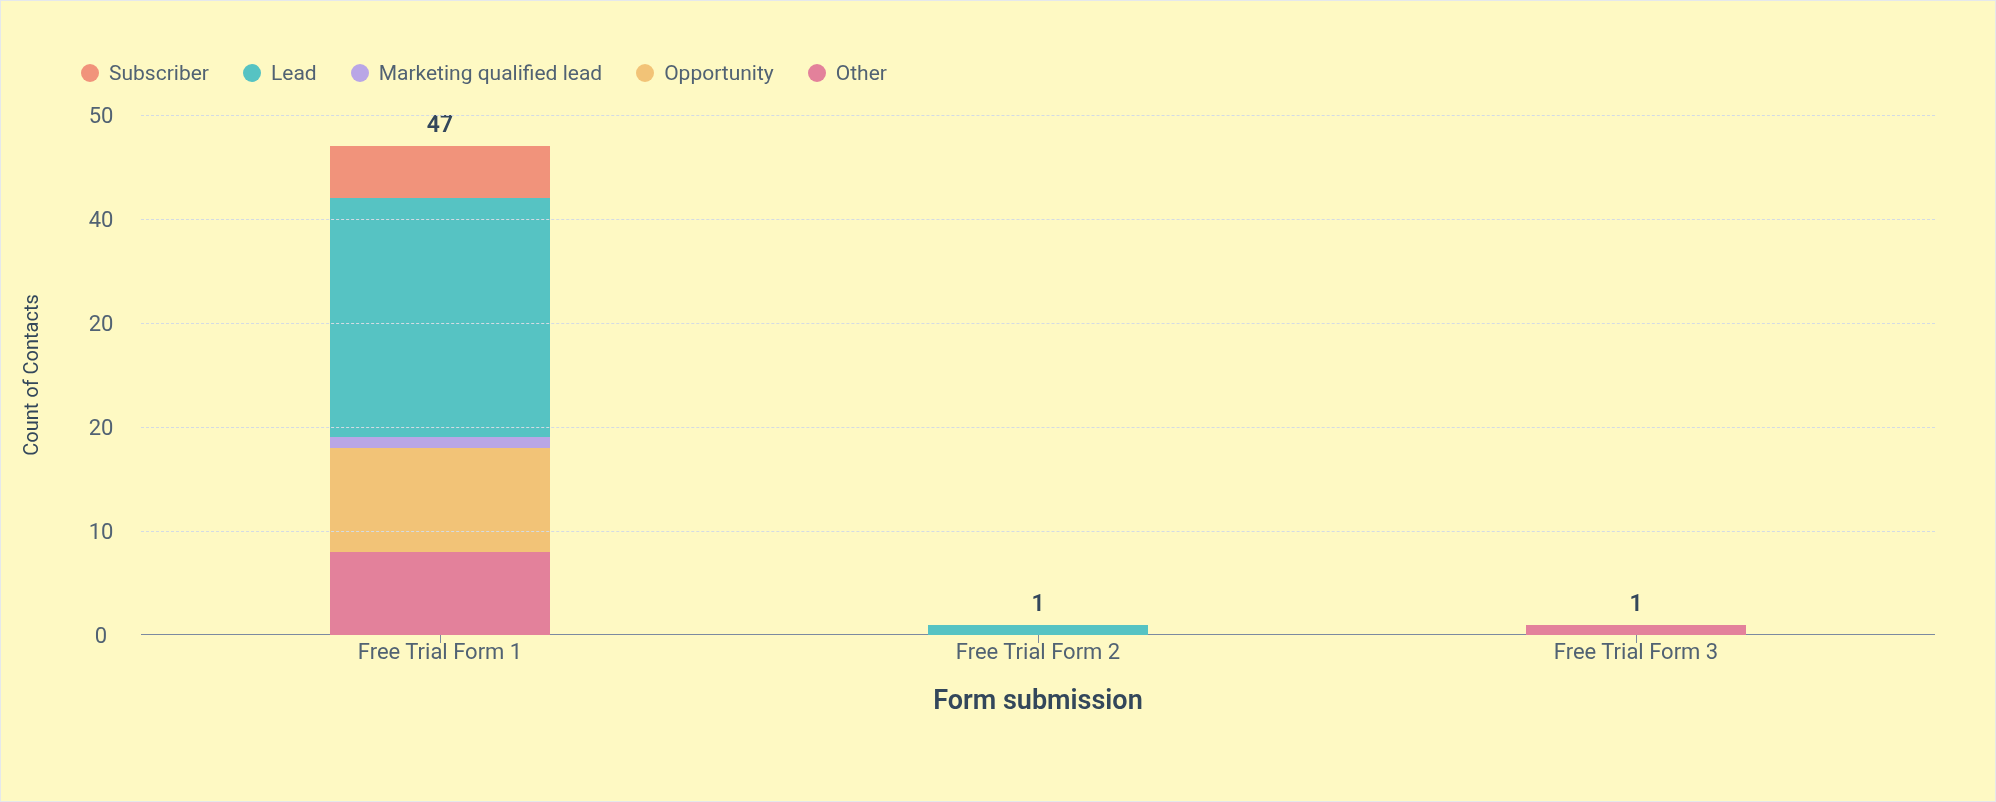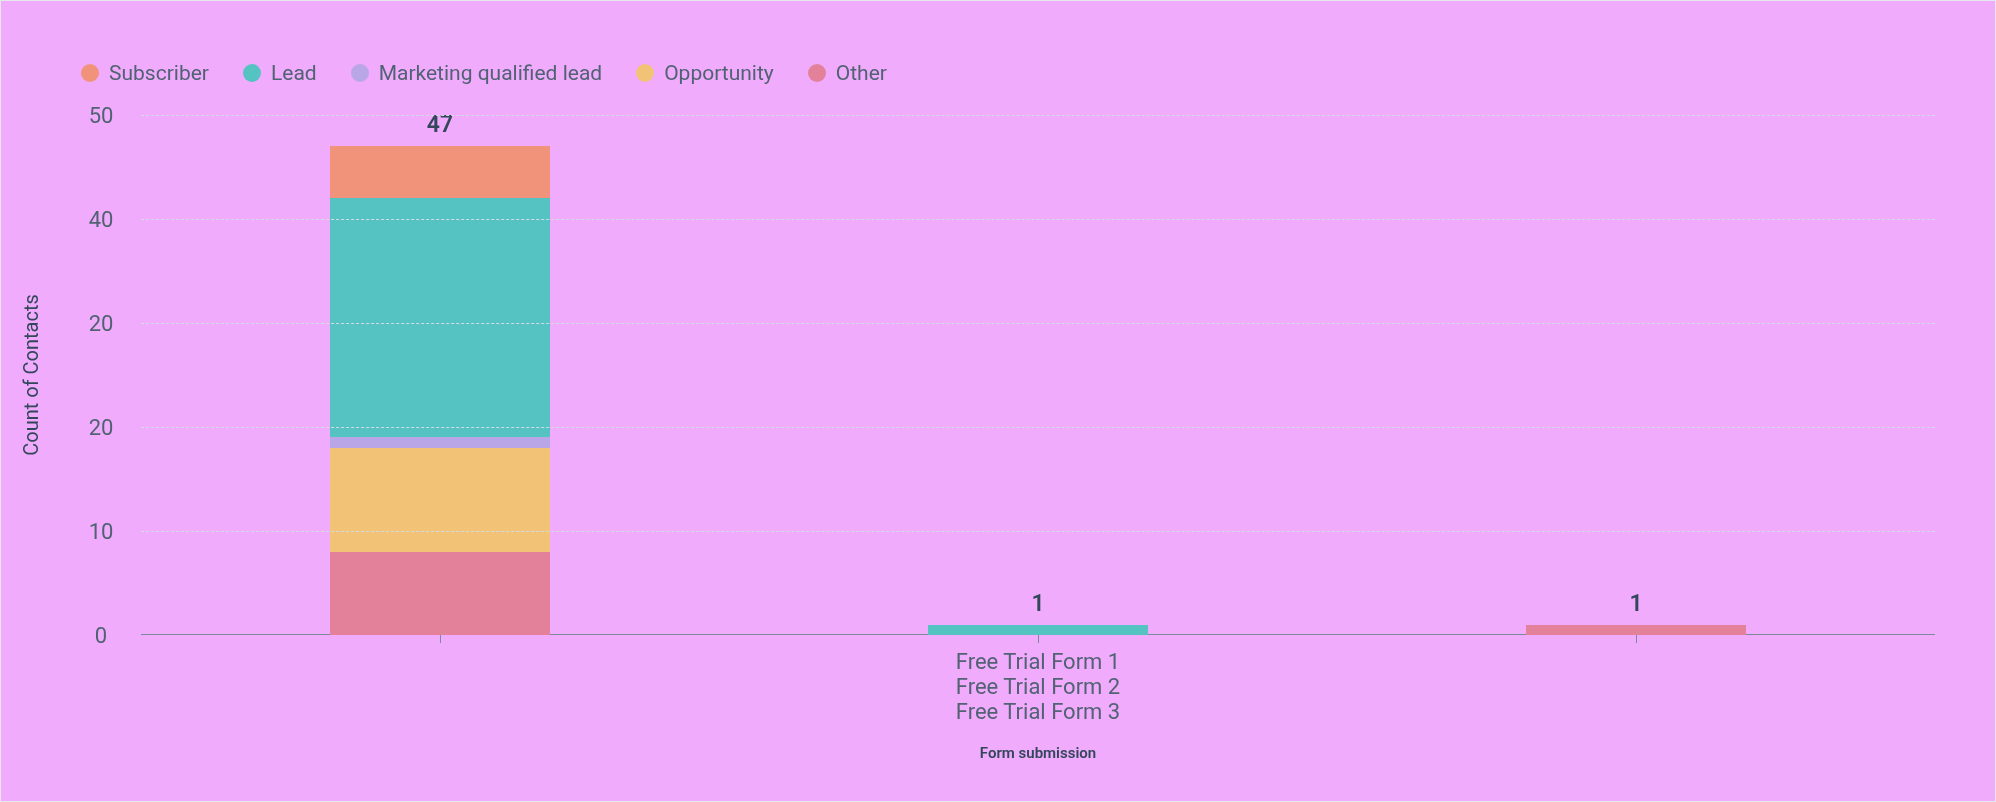--- a/index.html
+++ b/index.html
@@ -9,21 +9,21 @@
     height: 802px;
     font-family: -apple-system, BlinkMacSystemFont, "Segoe UI", Roboto, "Helvetica Neue", Arial, sans-serif;
     color: #33475b;
     background: #fff;
   }
   .frame {
     box-sizing: border-box;
     width: 1996px;
     height: 802px;
     border: 1px solid #e5e8ec;
-    background: #f0abfc;
+    background: #fef9c3;
     position: relative;
     padding: 40px 60px 40px 60px;
   }
   .legend {
     display: flex;
     align-items: center;
     gap: 34px;
     font-size: 21px;
     color: #516273;
     margin: 20px 0 30px 20px;
@@ -119,32 +119,31 @@
     left: 50%;
     transform: translateX(-50%);
     font-size: 23px;
     font-weight: 600;
     color: #33475b;
     white-space: nowrap;
   }
   .x-tick-row {
     display: flex;
     margin-left: 80px;
-    margin-top: 14px;
-    flex-direction: column;
+    margin-top: 4px;
   }
   .x-tick {
     flex: 1;
     text-align: center;
     font-size: 22px;
     color: #516273;
   }
   .xaxis-label {
     text-align: center;
-    font-size: 15px;
+    font-size: 27px;
     font-weight: 600;
     color: #33475b;
     margin-top: 20px;
     margin-left: 80px;
   }
   .tick-mark {
     position:absolute;
     width:1px;
     height:8px;
     background:#7c8aa0;

